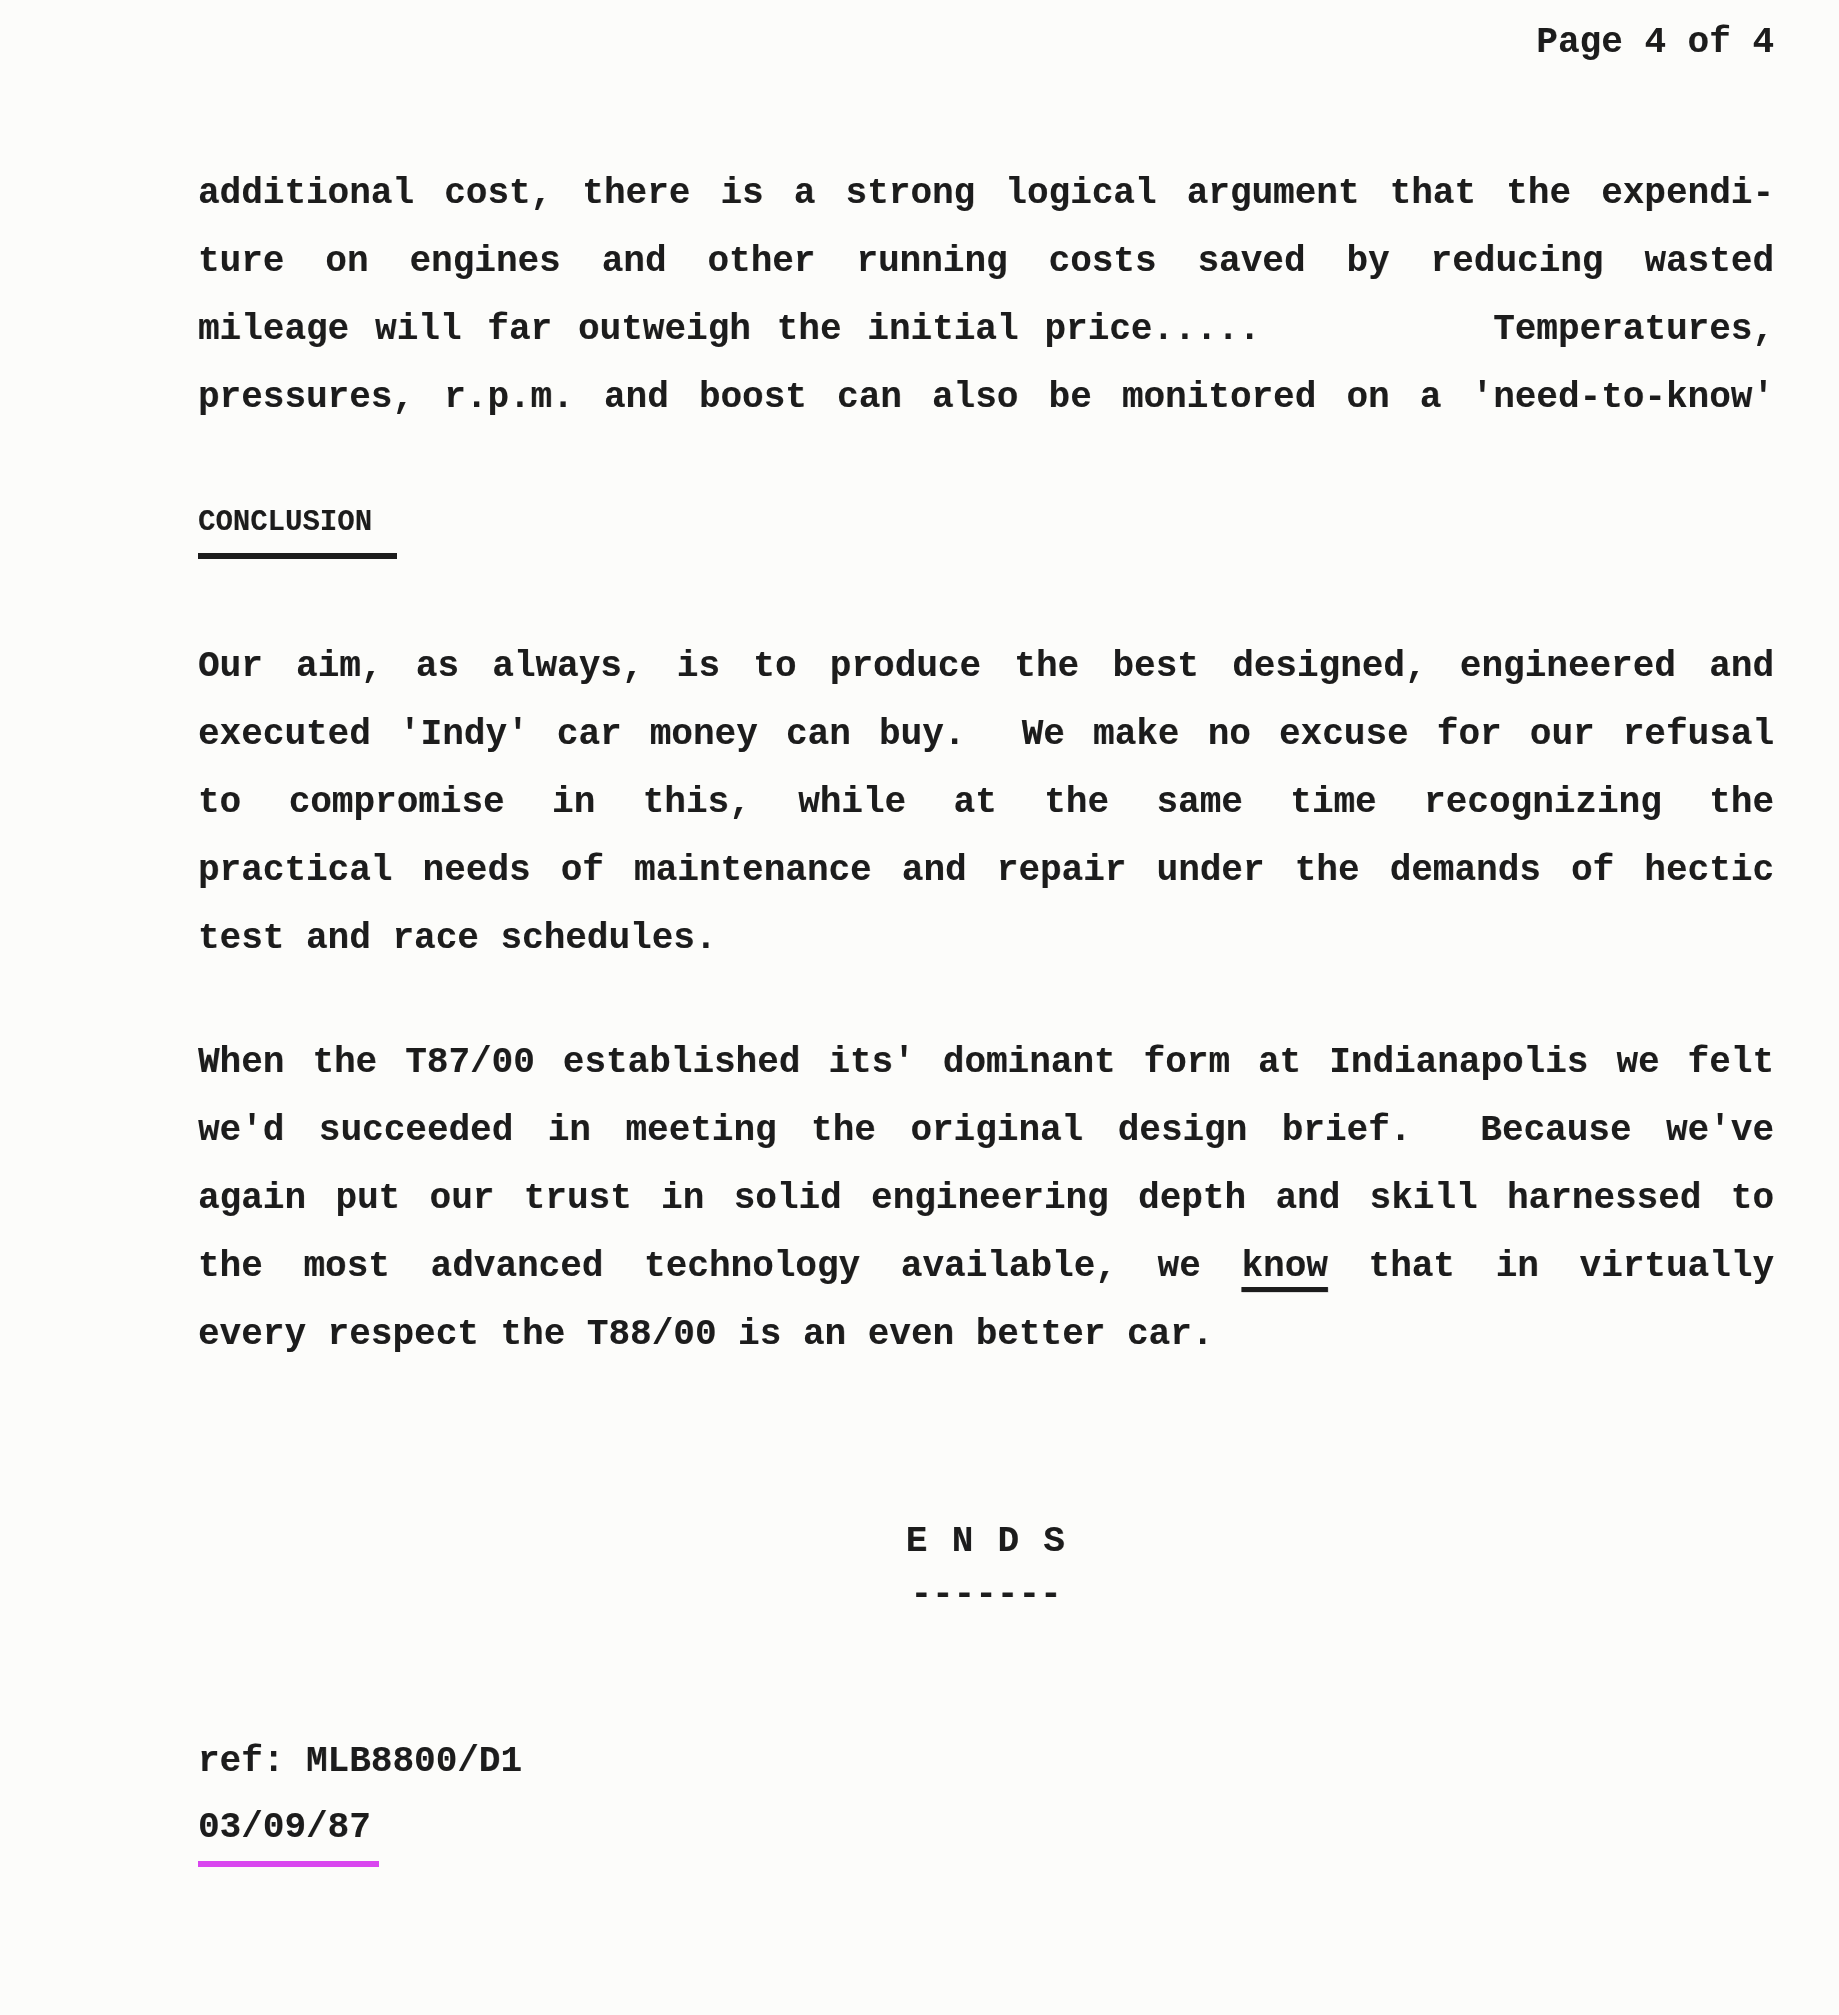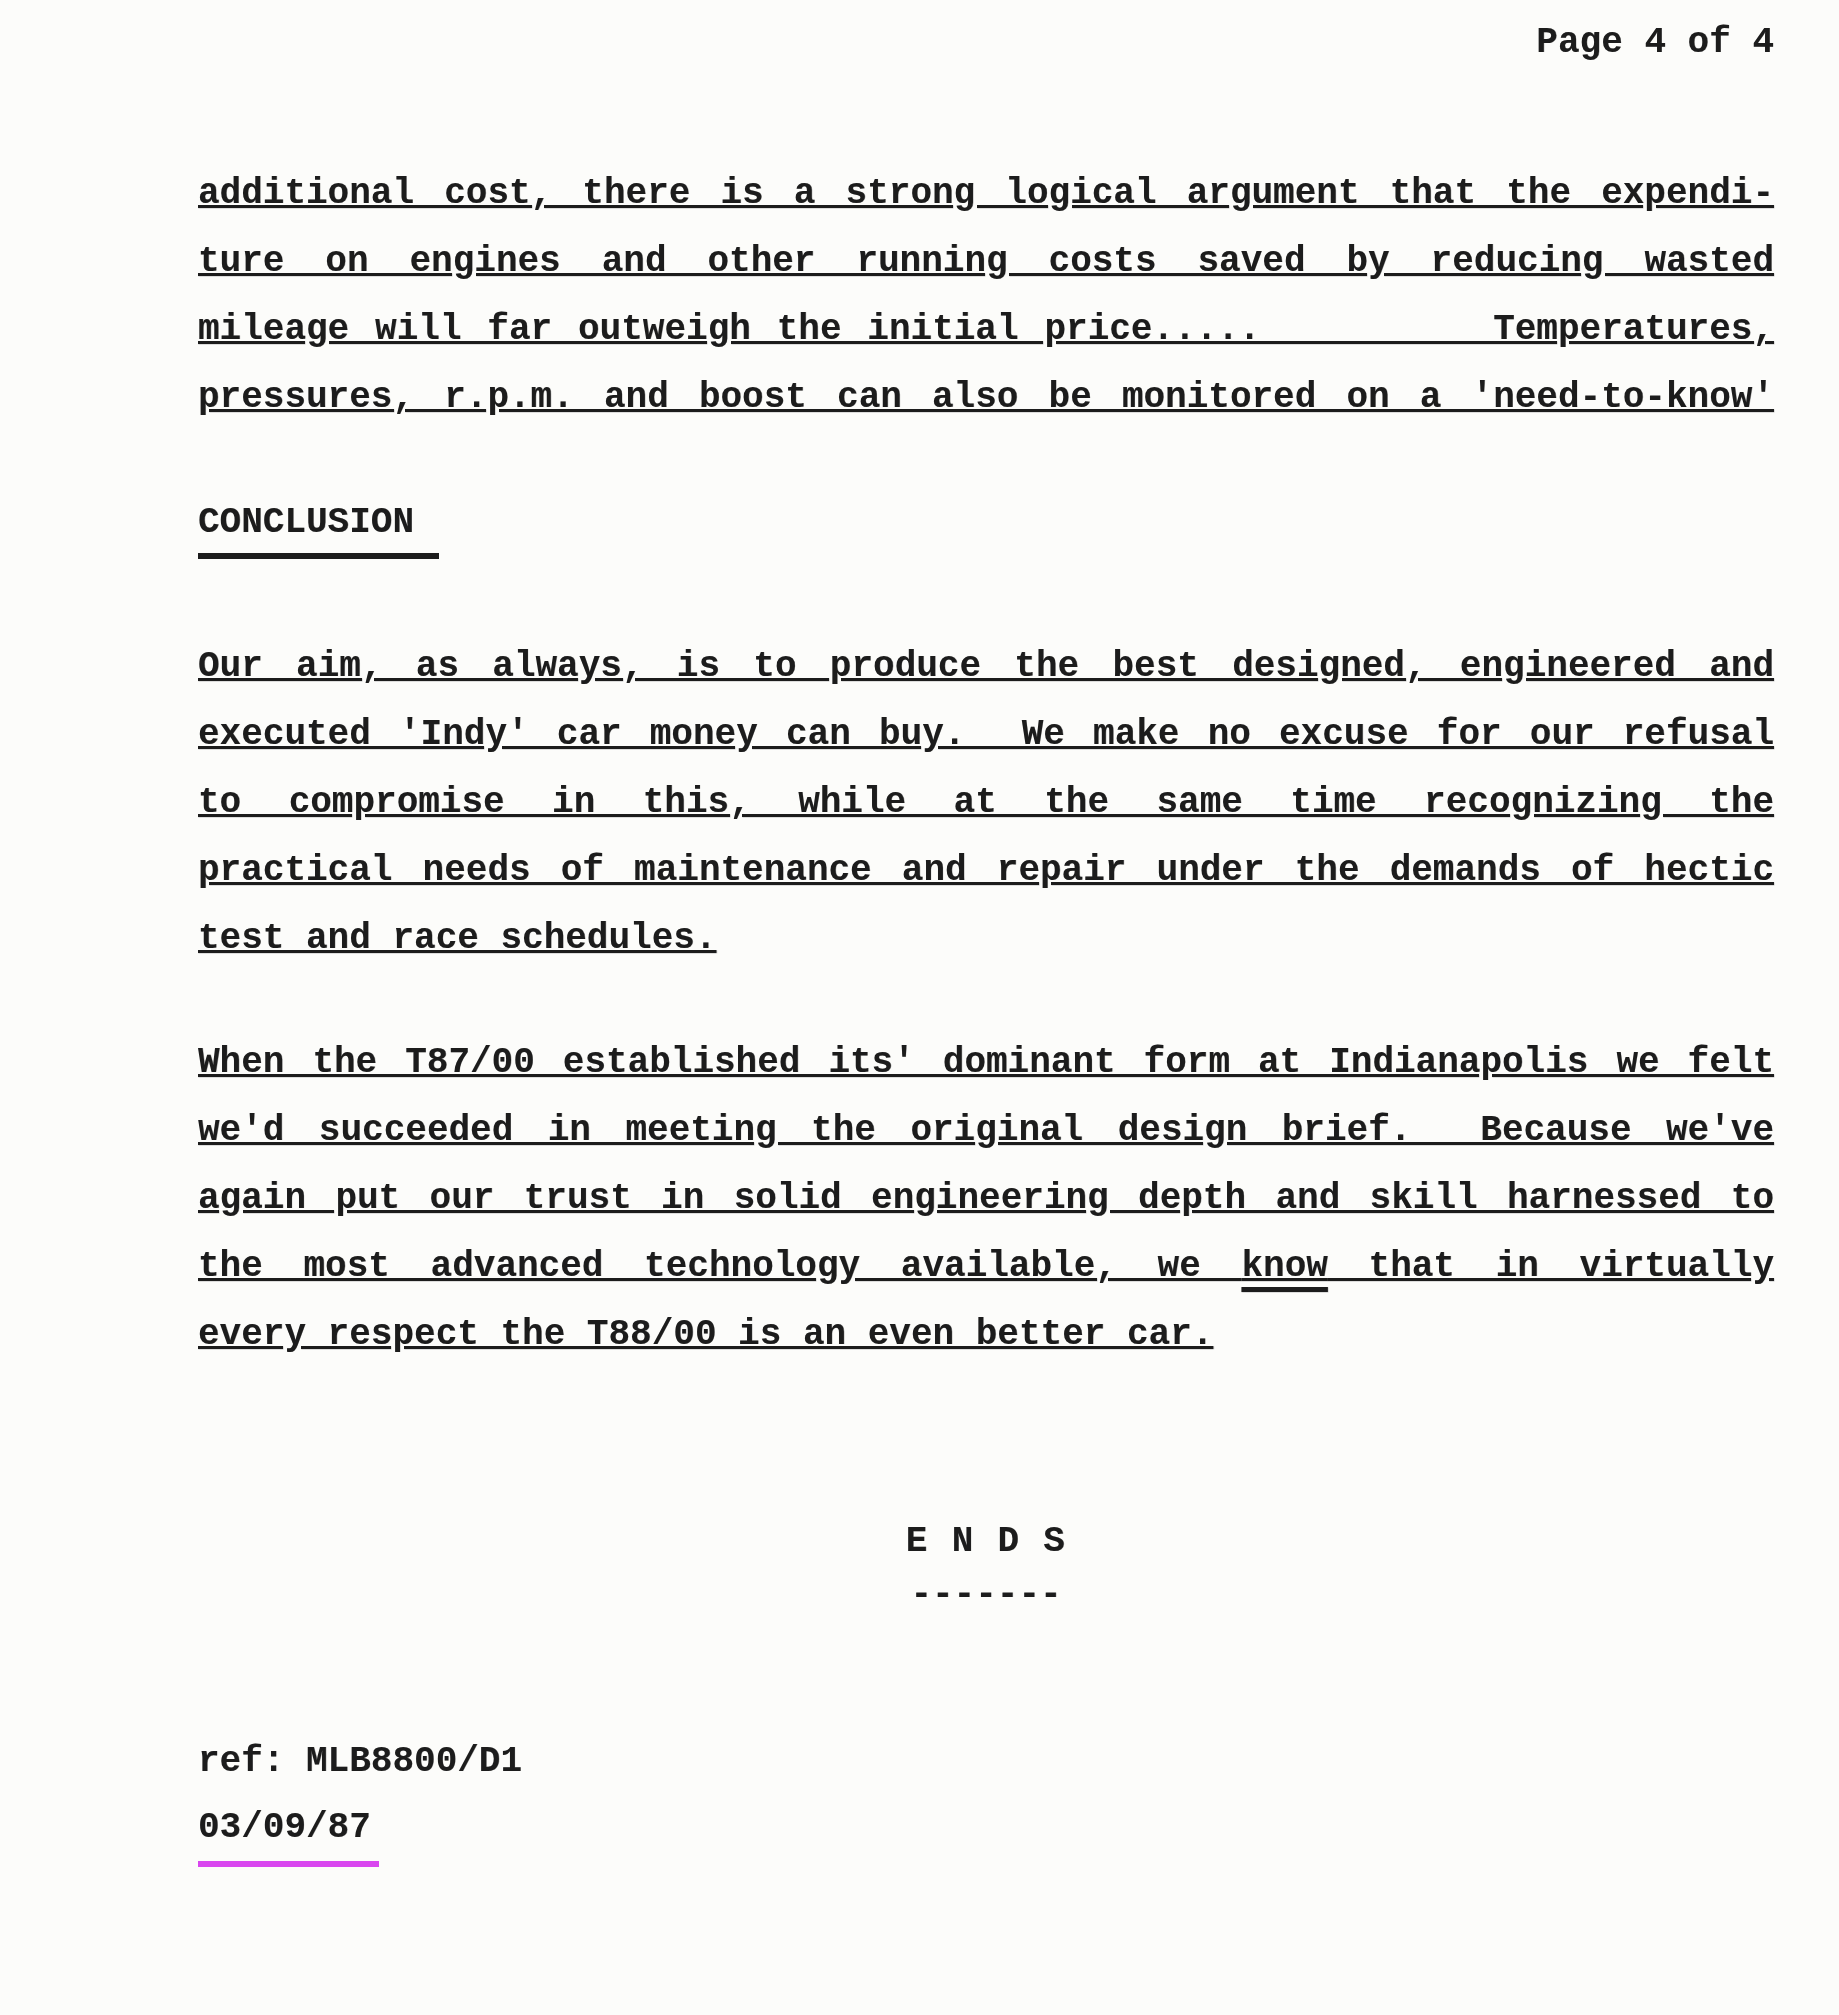--- a/index.html
+++ b/index.html
@@ -18,33 +18,33 @@
     font-family: "Liberation Mono", "DejaVu Sans Mono", monospace;
     font-weight: 700;
     font-size: 36px;
     color: #1c1c1c;
     text-shadow: 0.4px 0.4px 0.6px rgba(25,25,25,0.35);
   }
   .header-row {
     text-align: right;
     line-height: 46px;
   }
-  .para { margin: 0; text-decoration: underline; }
+  .para { margin: 0; }
   .para-1 { margin-top: 94px; }
   .para-2 { margin-top: 74px; }
   .para-3 { margin-top: 56px; }
   .para > div { line-height: 68px; }
   .jline {
     text-align: justify;
     text-align-last: justify;
   }
   .nline { text-align: left; }
   .heading {
     margin: 68px 0 0 0;
-    font-size: 36px;
+    font-size: 29px;
     font-weight: 700;
   }
   .heading-text {
     display: inline-block;
     line-height: 46px;
     padding: 0 25px 6.6px 0;
     border-bottom: 6px solid #1c1c1c;
   }
   .uword {
     text-decoration: underline;

